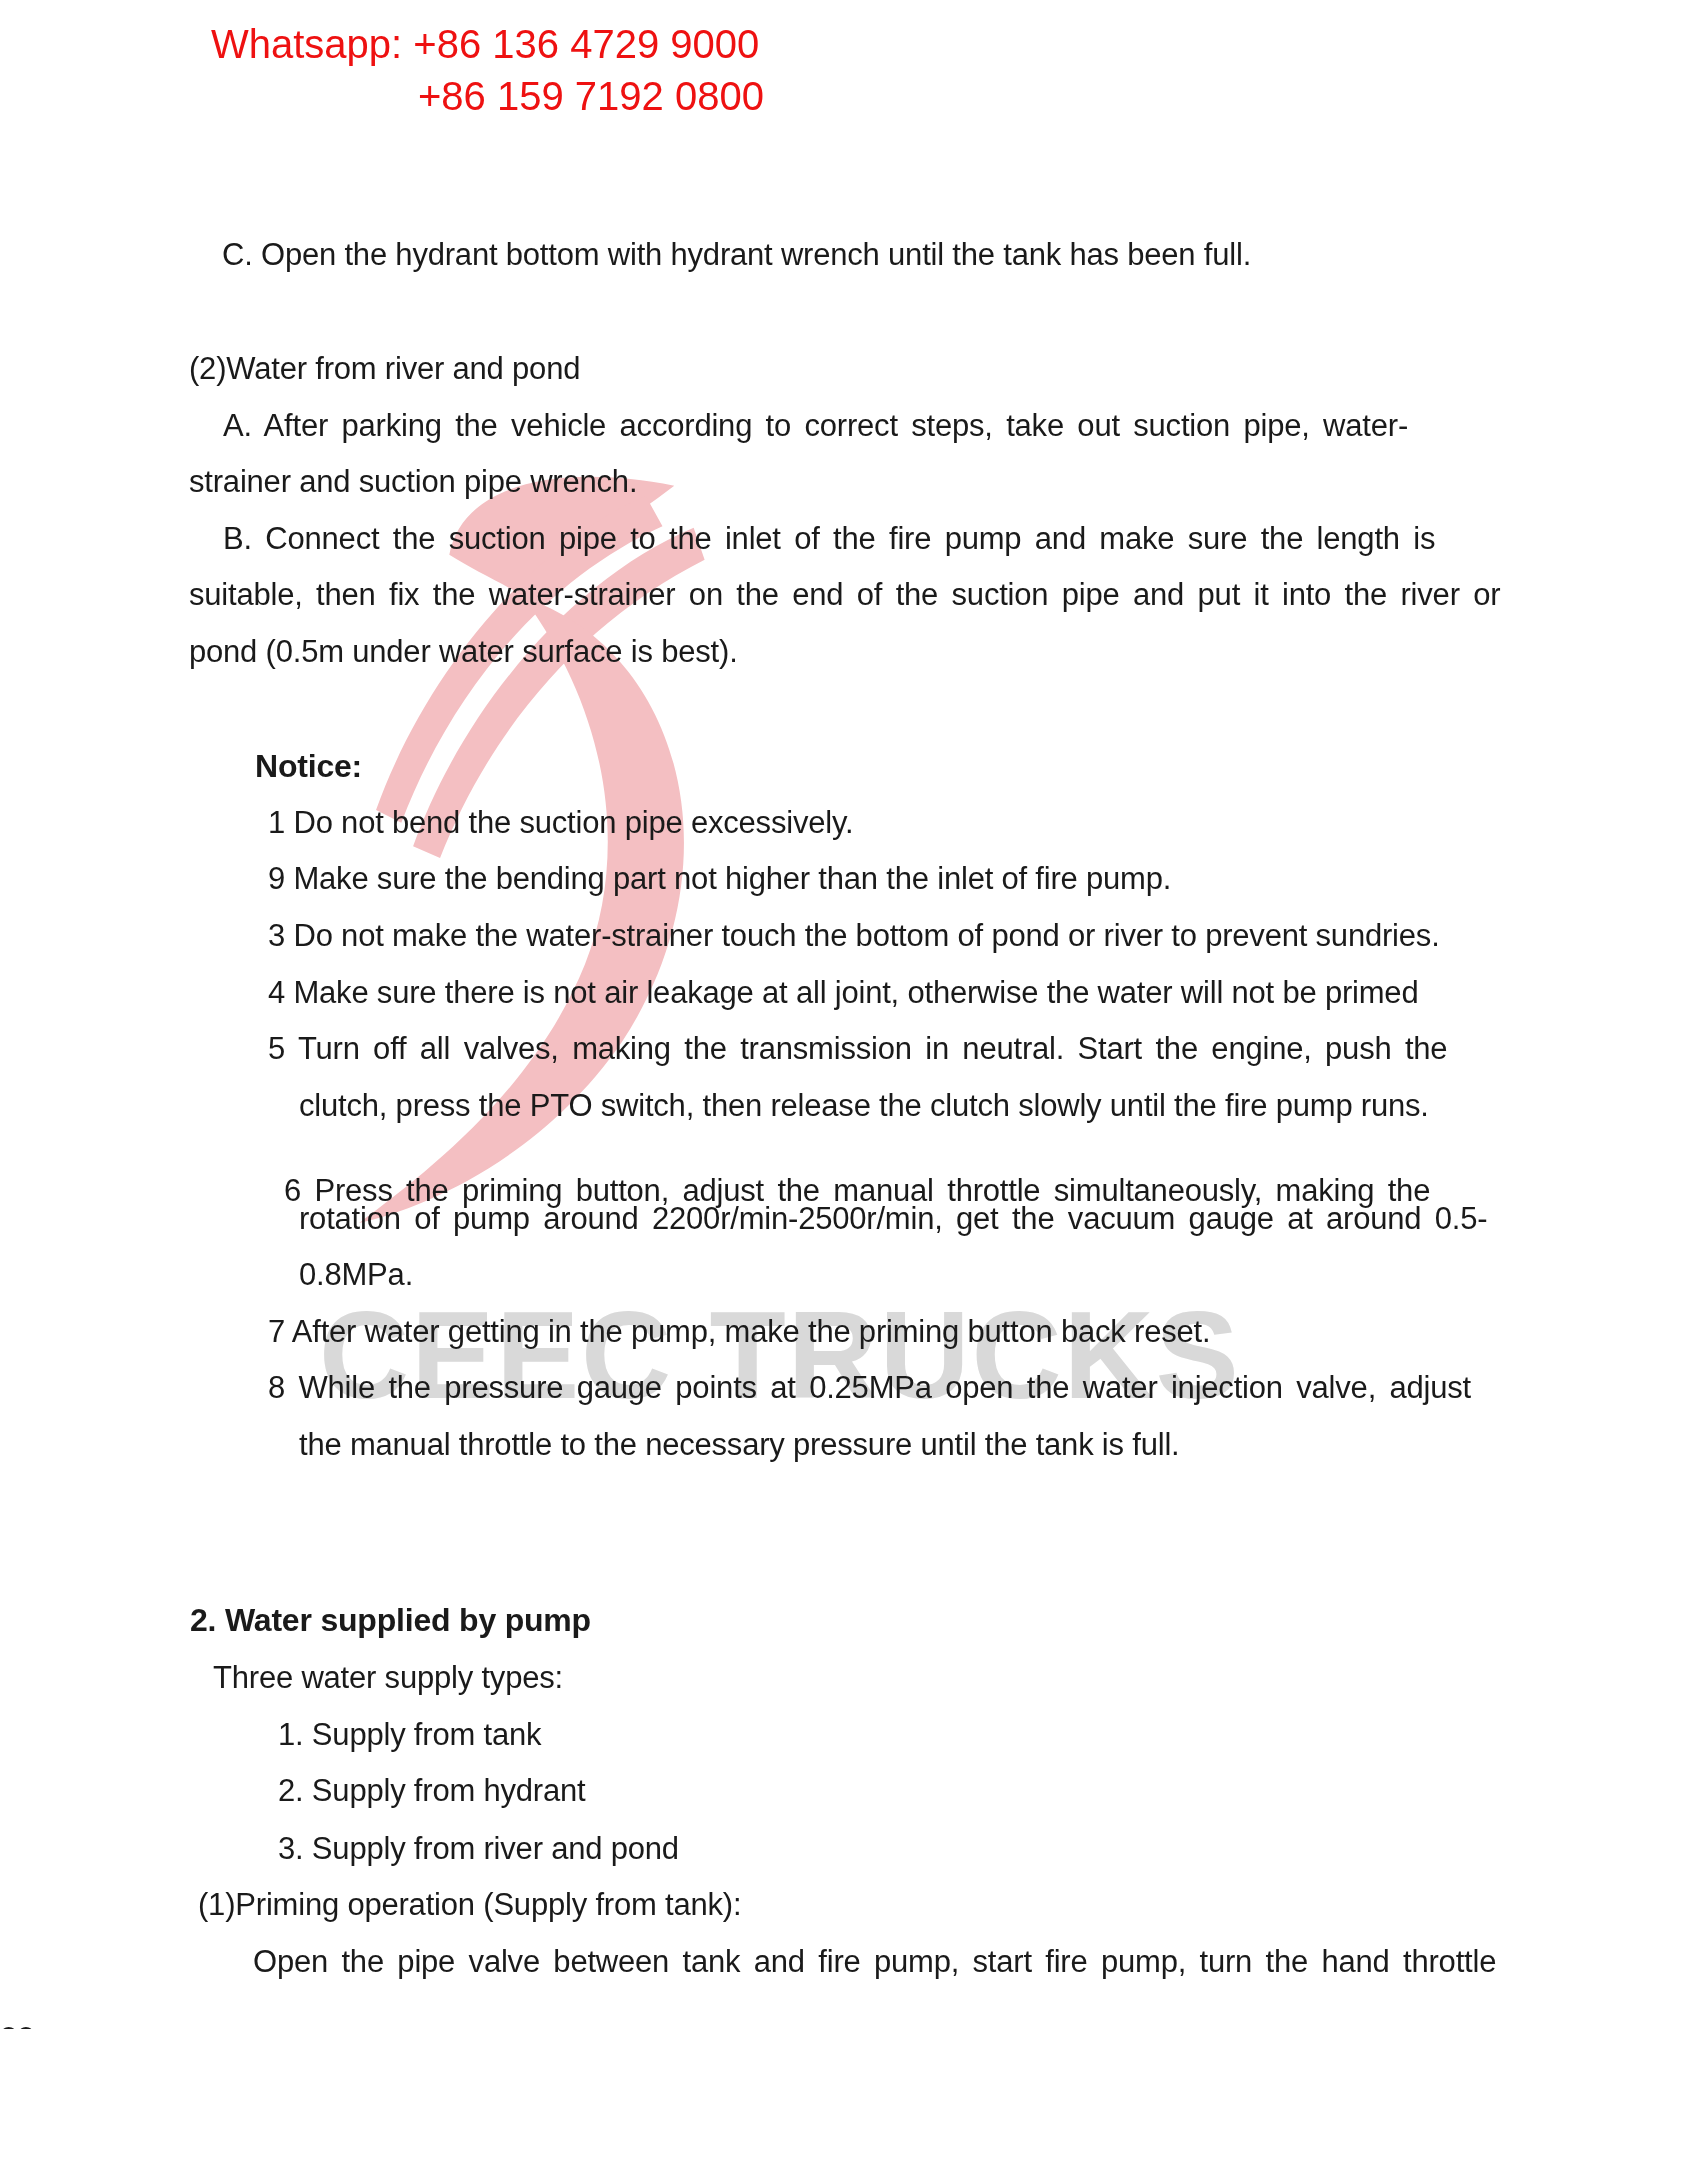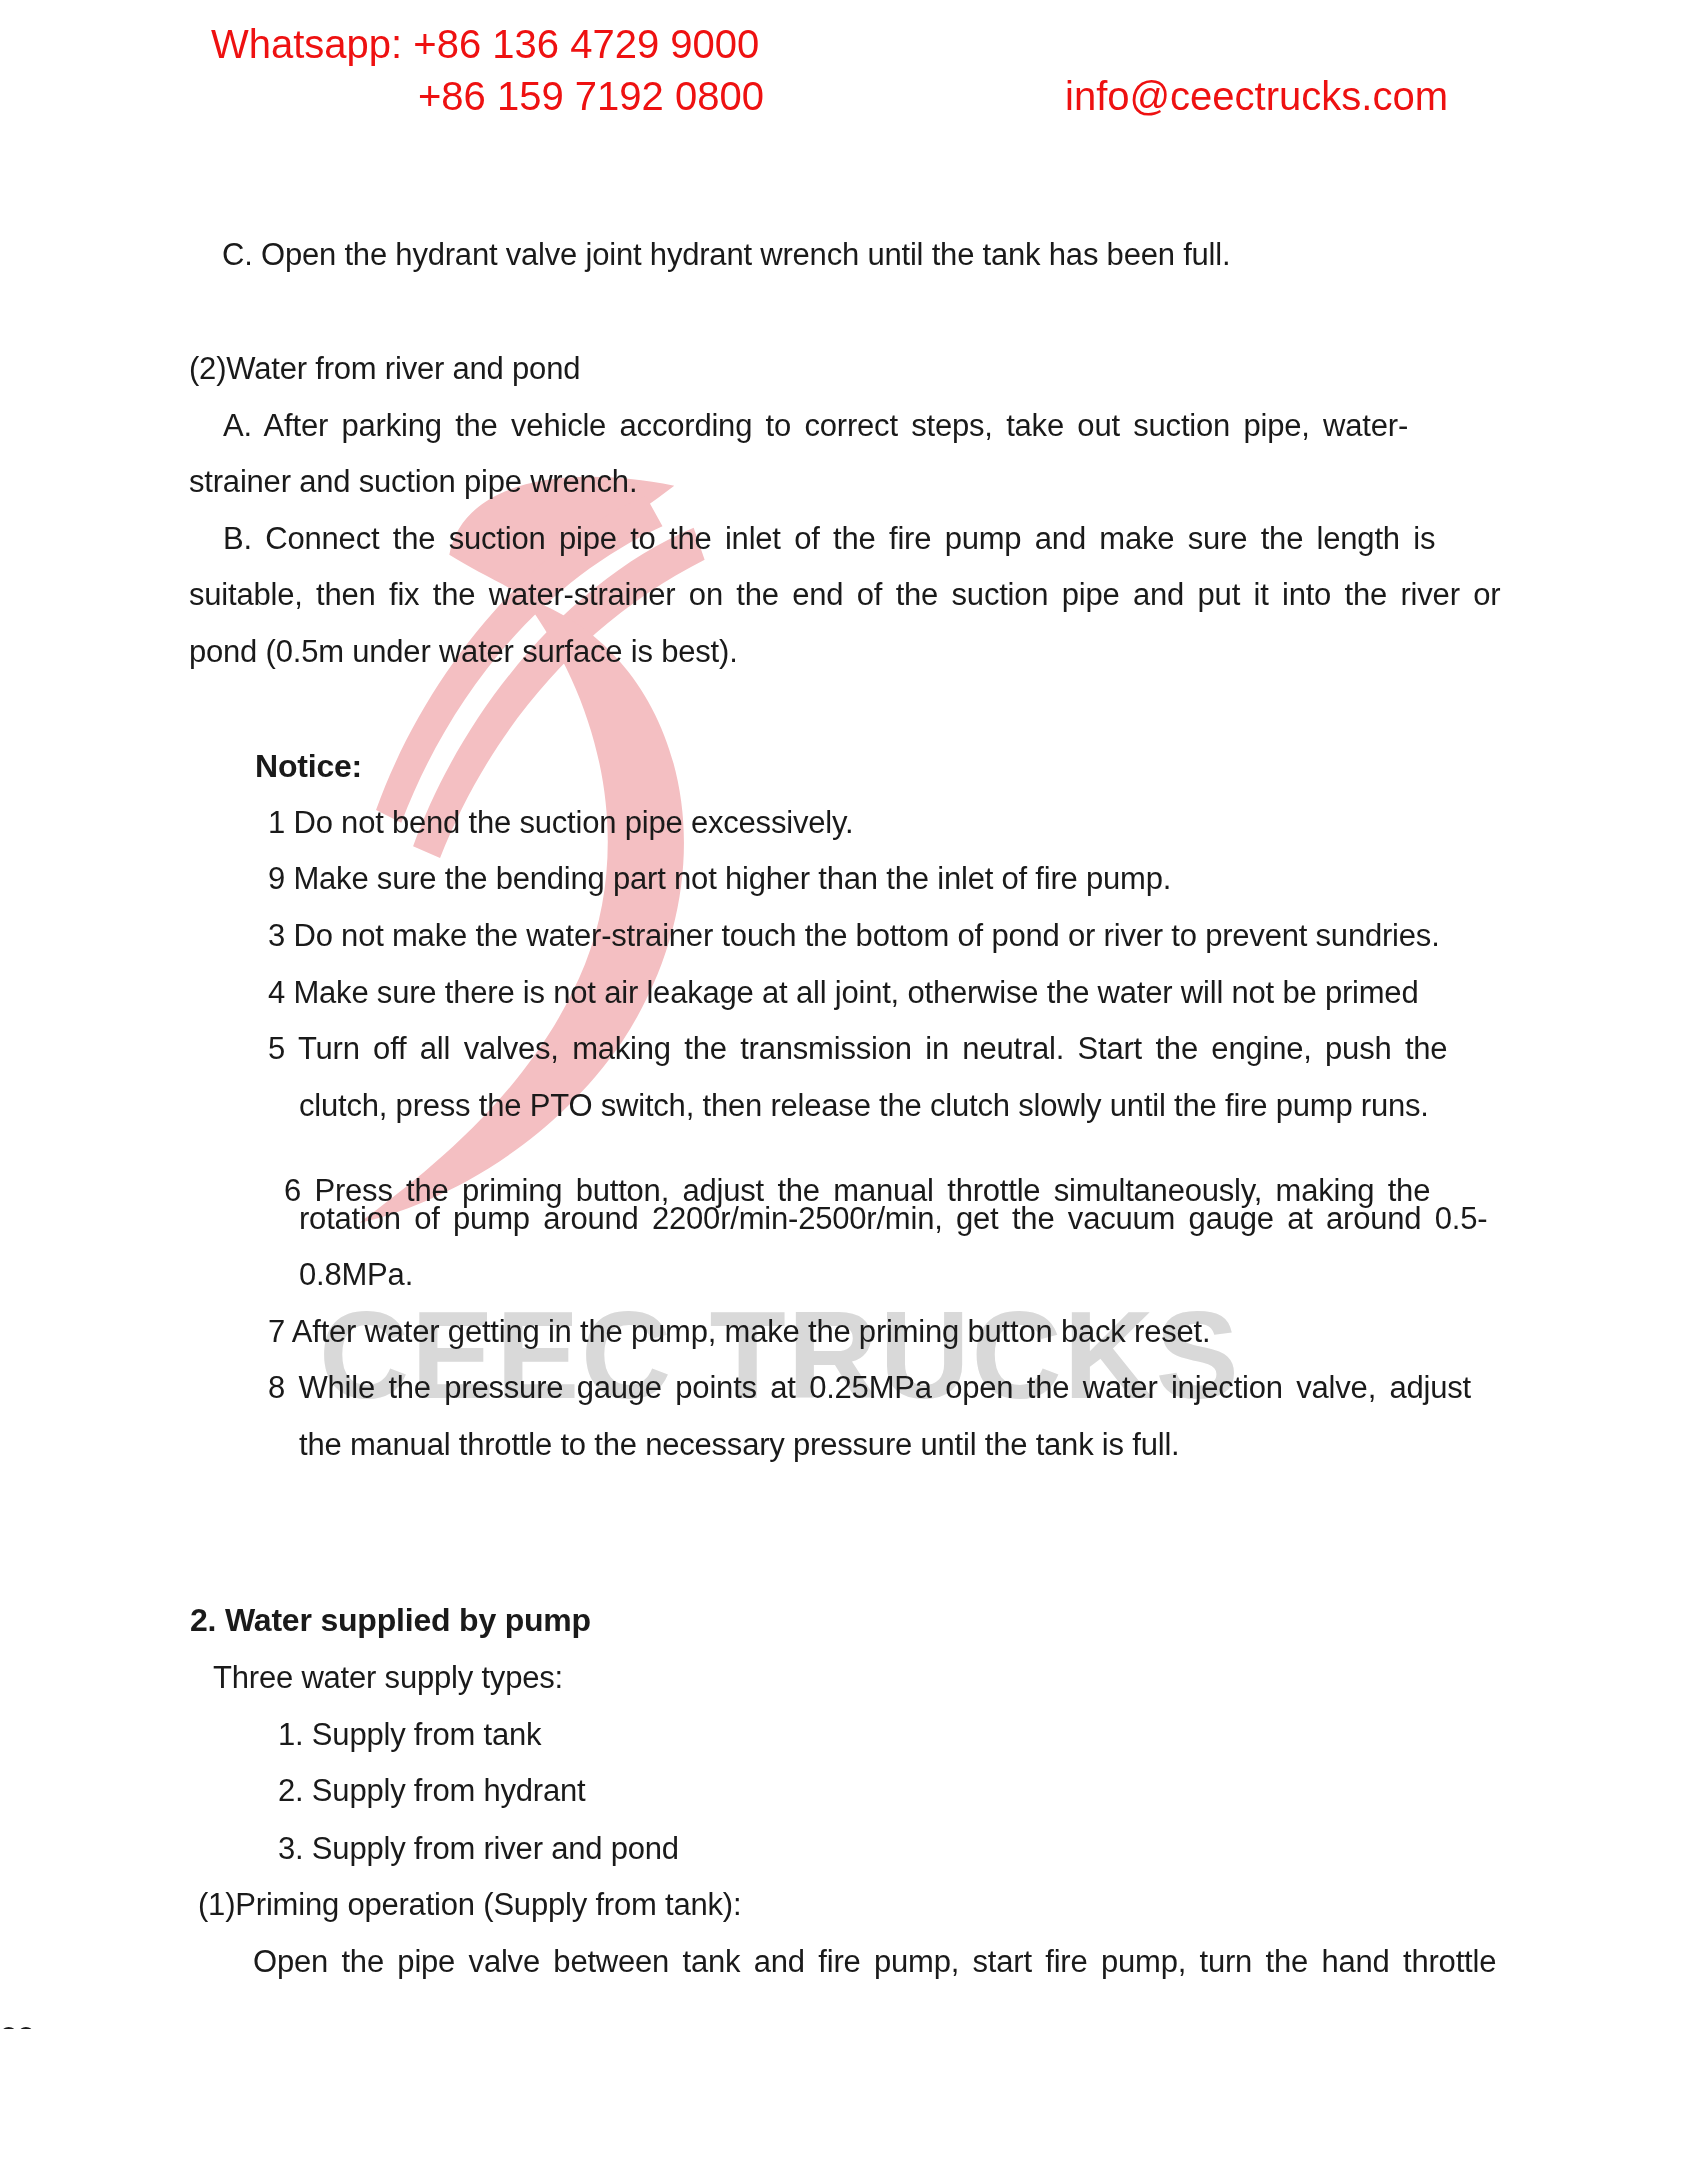--- a/index.html
+++ b/index.html
@@ -36,35 +36,34 @@
     font-size:45px;color:#111111;white-space:nowrap;
   }
 </style>
 </head>
 <body>
 
 <div class="page">
 
   <div class="hline" style="left:211px;top:22px">Whatsapp: +86 136 4729 9000</div>
   <div class="hline" style="left:418px;top:74px">+86 159 7192 0800</div>
-  <div class="hline" style="left:1065px;top:74px">info@ceectrucks.com</div>
 
   <svg class="logo-wm" viewBox="0 0 470 920" aria-hidden="true">
     <g fill="#f4bfc2">
       <path d="M125,112 C140,30 250,2 392,30 C330,78 256,120 208,158 C180,142 150,128 125,112 Z"></path>
       <path d="M358,42 C225,100 98,248 38,415 L68,430 C128,272 240,140 378,78 Z"></path>
       <path d="M415,80 C272,140 142,292 82,458 L114,472 C174,318 285,190 428,118 Z"></path>
       <path d="M212,162 C402,225 468,480 330,690 C235,828 95,888 18,905 C108,838 228,742 286,598 C338,468 316,300 212,162 Z"></path>
     </g>
   </svg>
 
   <div class="wm-text">CEEC TRUCKS</div>
 
   <div id="doc-lines">
-      <div class="line" style="left: 222px; top: 236px;">C. Open the hydrant valve joint hydrant wrench until the tank has been full.</div>
+      <div class="line" style="left: 222px; top: 236px;">C. Open the hydrant bottom with hydrant wrench until the tank has been full.</div>
       <div class="line" style="left: 189px; top: 350px;">(2)Water from river and pond</div>
       <div class="line w" style="left: 223px; top: 407px;">A. After parking the vehicle according to correct steps, take out suction pipe, water-</div>
       <div class="line" style="left: 189px; top: 463px;">strainer and suction pipe wrench.</div>
       <div class="line w" style="left: 223px; top: 520px;">B. Connect the suction pipe to the inlet of the fire pump and make sure the length is</div>
       <div class="line w" style="left: 189px; top: 576px;">suitable, then fix the water-strainer on the end of the suction pipe and put it into the river or</div>
       <div class="line" style="left: 189px; top: 633px;">pond (0.5m under water surface is best).</div>
       <div class="line b" style="left: 255px; top: 747px;">Notice:</div>
       <div class="line" style="left: 268px; top: 804px;">1 Do not bend the suction pipe excessively.</div>
       <div class="line" style="left: 268px; top: 860px;">9 Make sure the bending part not higher than the inlet of fire pump.</div>
       <div class="line" style="left: 268px; top: 917px;">3 Do not make the water-strainer touch the bottom of pond or river to prevent sundries.</div>

